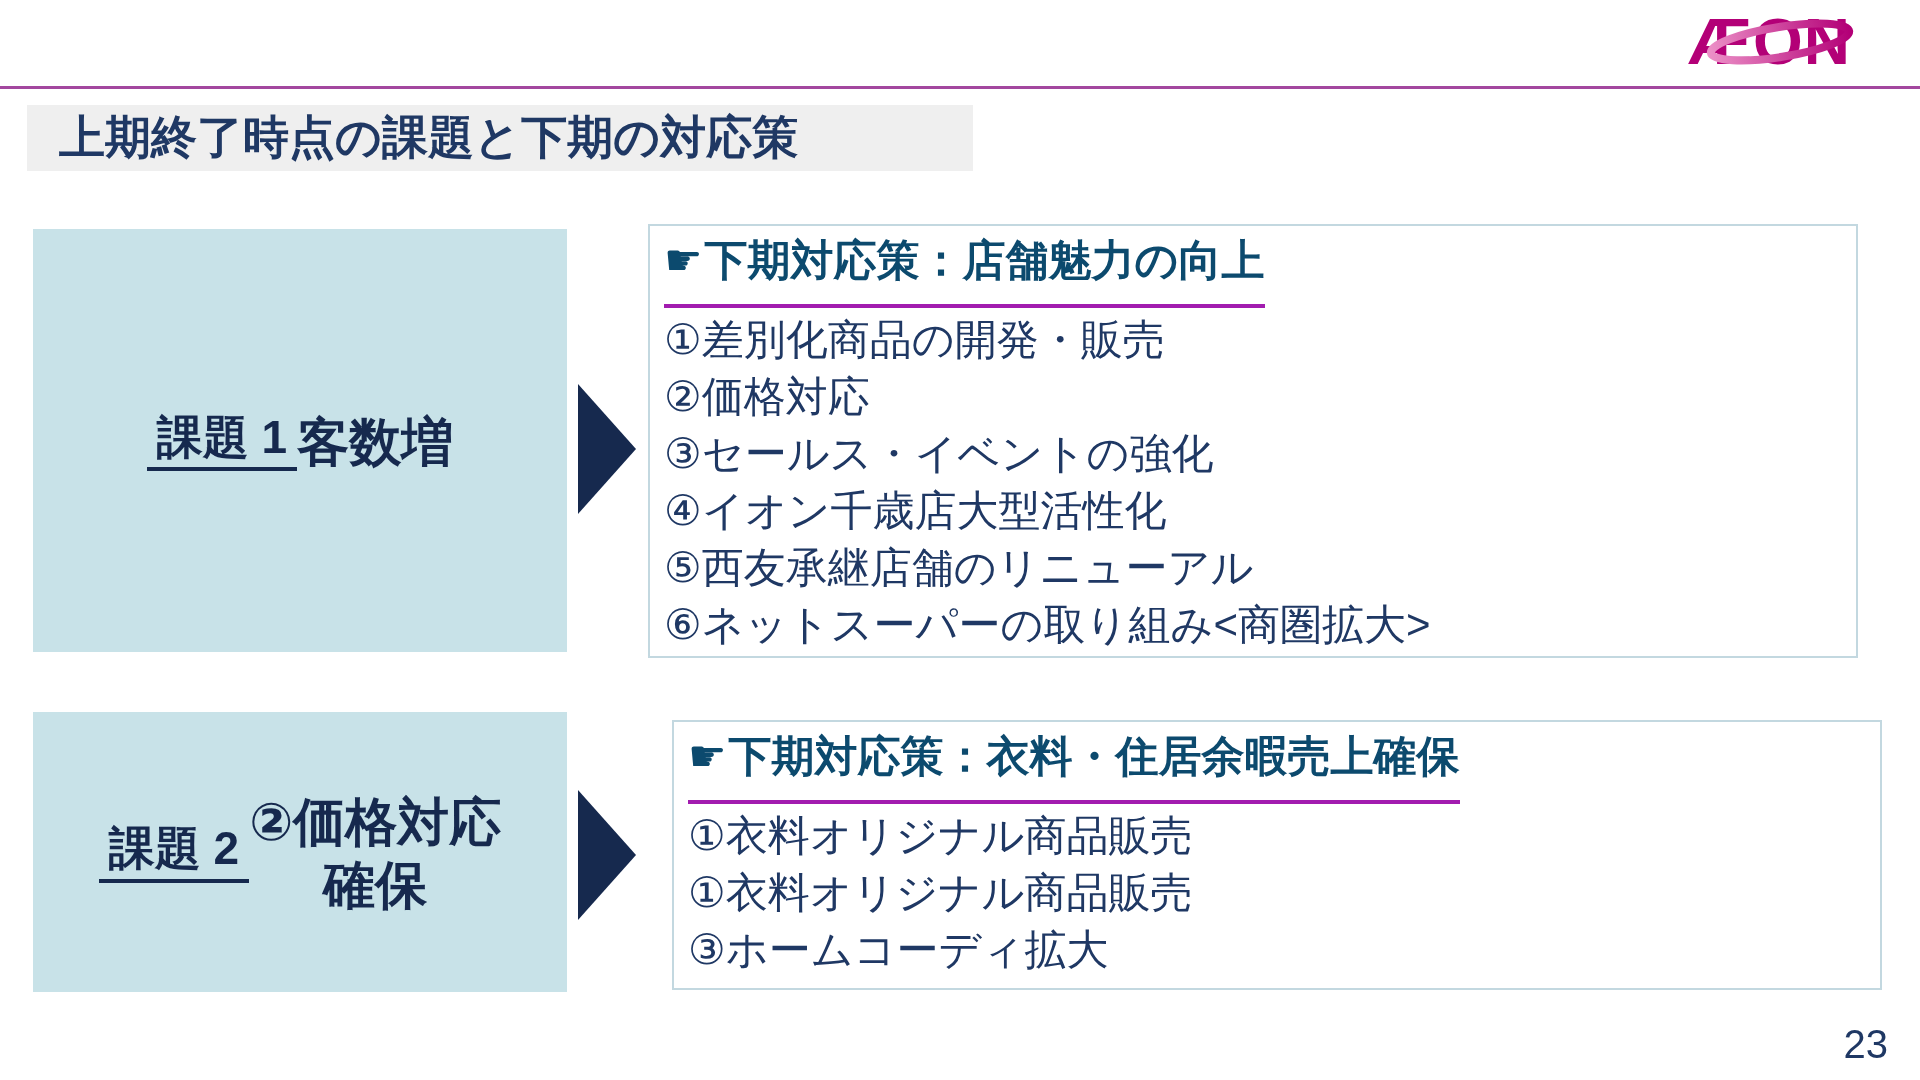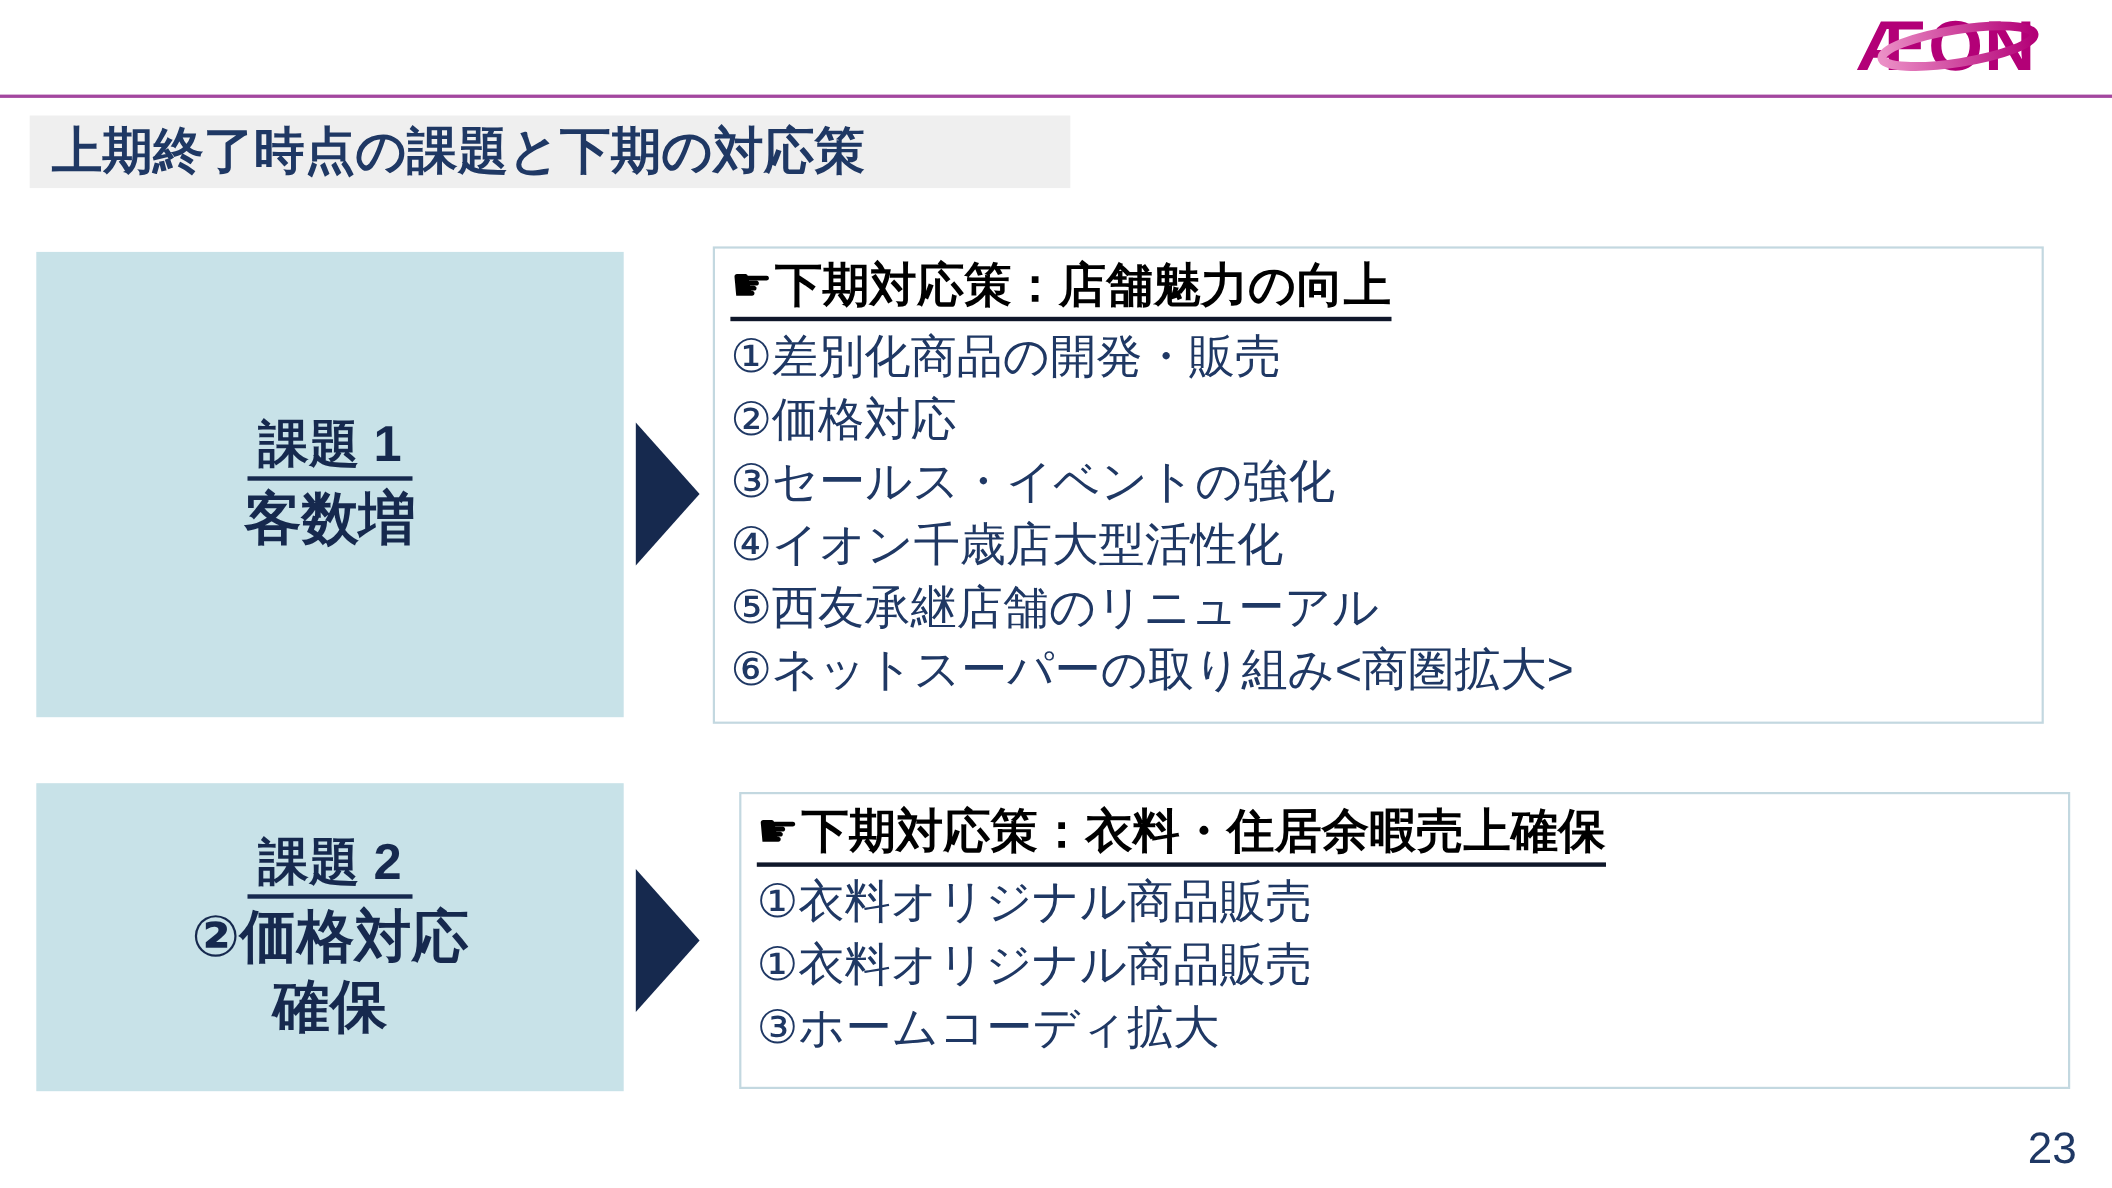--- a/index.html
+++ b/index.html
@@ -36,36 +36,36 @@
     left: 0; top: 86px;
     width: 1920px; height: 3px;
     background: #a3479f;
   }
   .section-header {
     position: absolute;
     left: 27px; top: 105px;
     width: 946px; height: 66px;
     background: #efefef;
     display: flex; align-items: center;
-    padding-left: 20px;
+    padding-left: 32px;
   }
   .section-header-text {
     font-size: 46px;
     font-weight: 700;
     color: #1f3864;
     white-space: nowrap;
   }
 
   
   .issue-box {
     position: absolute;
     left: 33px;
     width: 534px;
     background: #c8e2e8;
-    display: flex; flex-direction: column;
+    display: flex; flex-direction: row;
     align-items: center; justify-content: center;
   }
   .issue-box-1 { top: 229px; height: 423px; }
   .issue-box-2 { top: 712px; height: 280px; }
   .issue-label {
     font-size: 46px;
     font-weight: 700;
     color: #16294e;
     border-bottom: 4px solid #16294e;
     padding: 0 10px 2px 10px;
@@ -102,24 +102,24 @@
     background: #ffffff;
     border: 2px solid #c3d8e0;
     padding: 8px 16px 0 14px;
   }
   .response-box-1 { top: 224px; height: 434px; }
   .response-box-2 { top: 720px; height: 270px; margin-left: 24px; }
   .response-title {
     display: inline-block;
     font-size: 43px;
     font-weight: 700;
-    color: #000000;
+    color: #0c4a6e;
     line-height: 1.25;
-    border-bottom: 4px solid #0f172a;
-    padding-bottom: 0;
+    border-bottom: 4px solid #a21caf;
+    padding-bottom: 16px;
     margin-bottom: 3px;
     white-space: nowrap;
   }
   .response-title .pointer { margin-right: 2px; }
   .response-item {
     font-size: 42px;
     font-weight: 400;
     color: #1f3864;
     line-height: 57px;
     white-space: nowrap;

